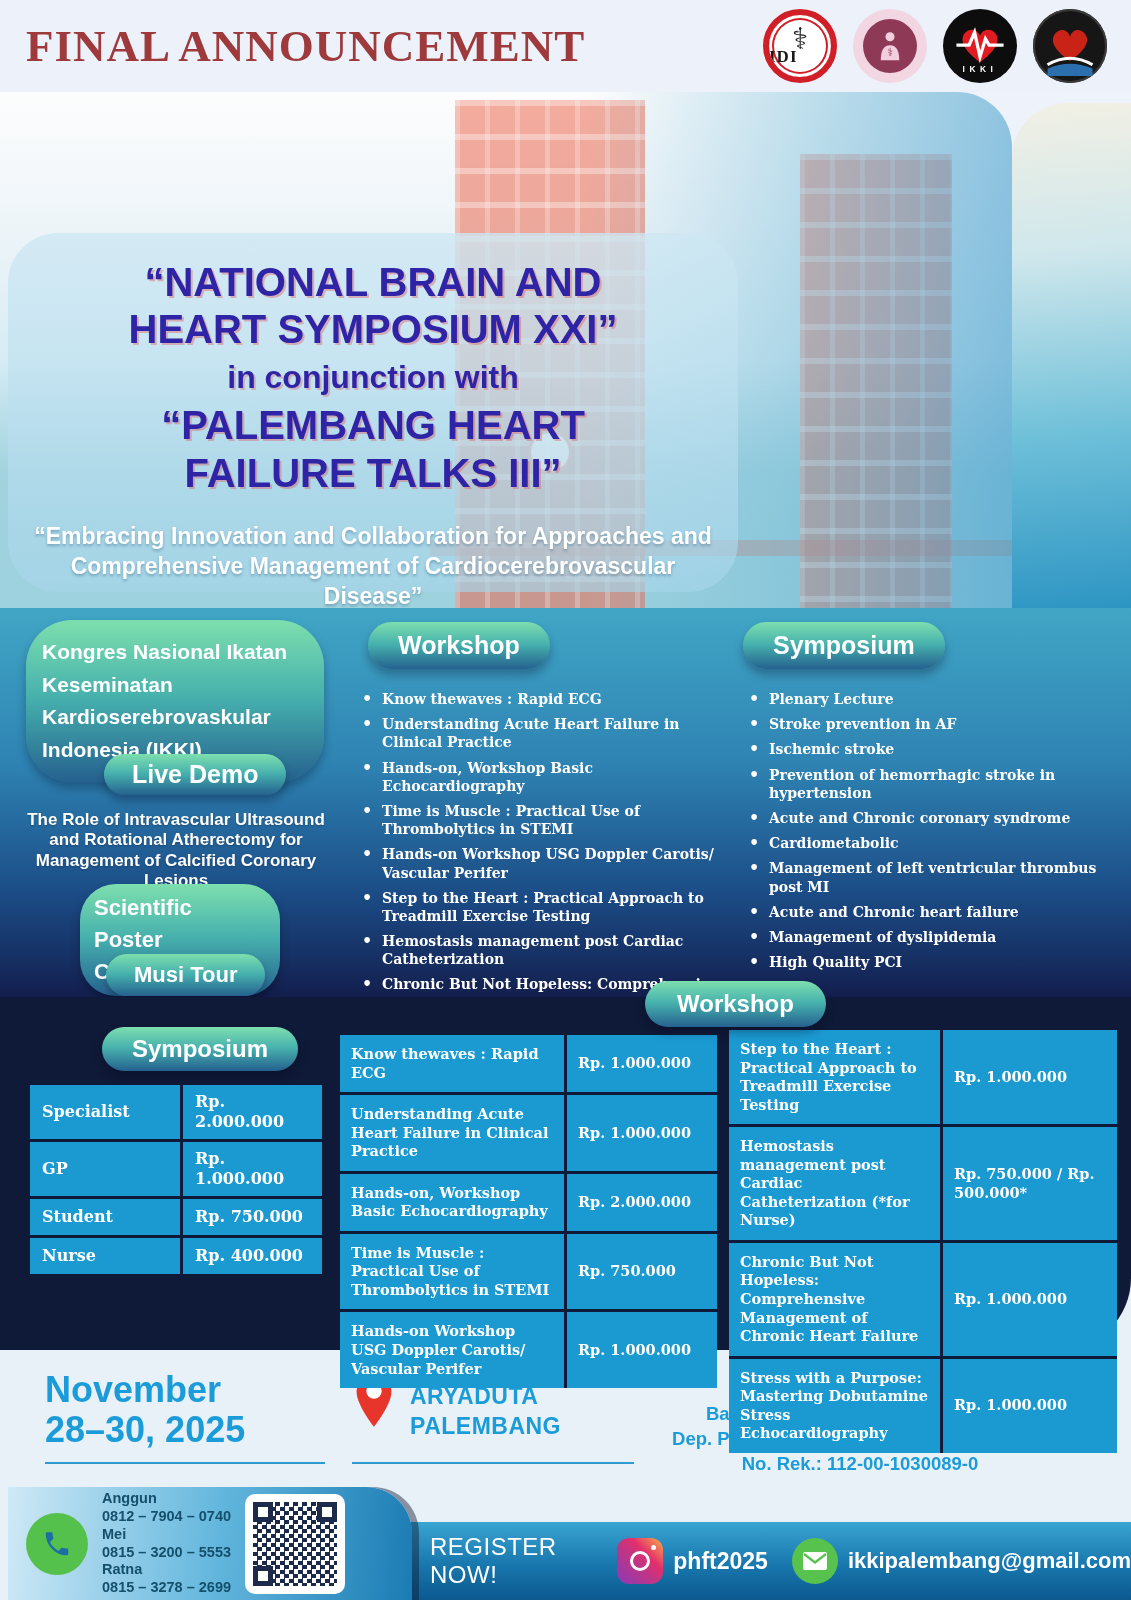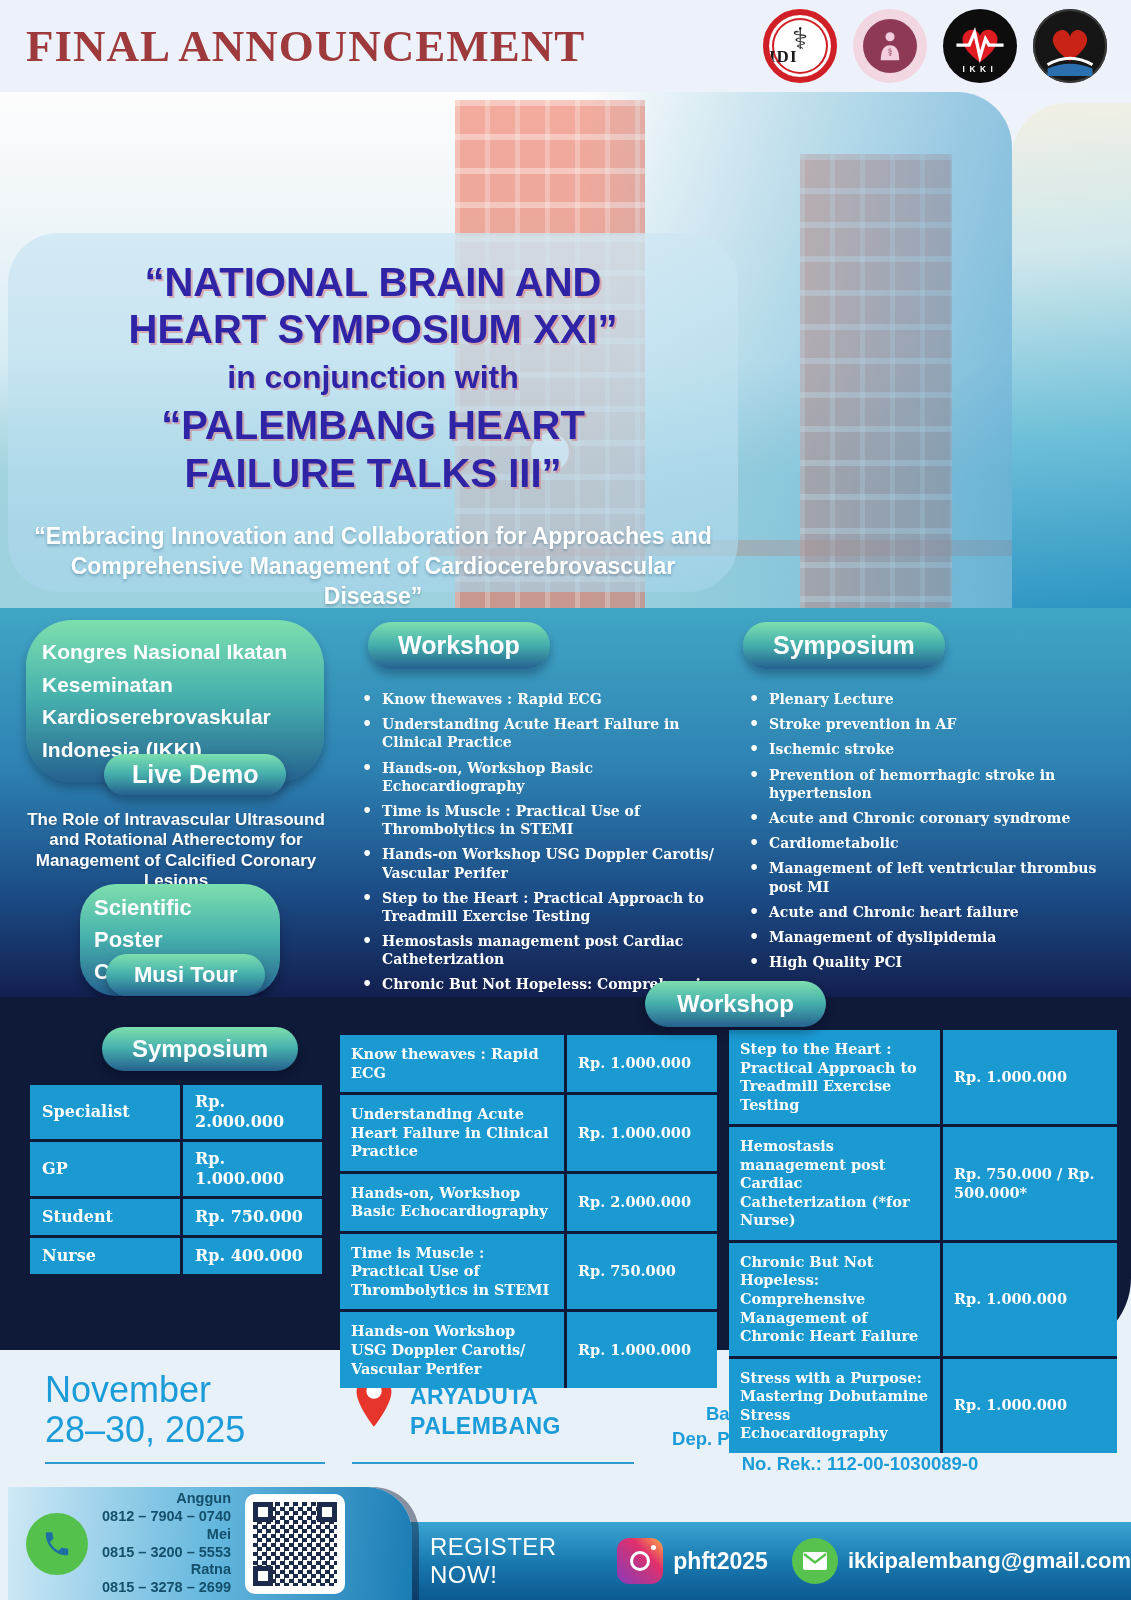--- a/index.html
+++ b/index.html
@@ -87,21 +87,21 @@
   .fee-grid .cell{background:#1b9ad2;color:#fff;font-family:"DejaVu Serif",serif;font-weight:bold;
         display:flex;align-items:center;}
   .grid-sym{left:30px;top:88px;width:292px;grid-template-columns:150px 139px;}
   .grid-sym .cell{font-size:16px;padding:7px 12px;min-height:36px;line-height:1.25;}
   .grid-w1{left:340px;top:38px;width:377px;grid-template-columns:224px 150px;}
   .grid-w2{left:729px;top:33px;width:388px;grid-template-columns:211px 174px;}
   .grid-w1 .cell,.grid-w2 .cell{font-size:14.5px;padding:10px 11px;line-height:1.28;}
 
   
   .footer{position:absolute;left:0;top:1350px;width:1131px;height:250px;background:#e8f1f8;}
-  .date-block{position:absolute;left:45px;top:20px;color:#1b9cd8;font-weight:normal;font-size:36px;line-height:1.1;}
+  .date-block{position:absolute;left:45px;top:20px;color:#1b9cd8;font-weight:bold;font-size:36px;line-height:1.1;}
   .rule{position:absolute;height:2px;background:#2d9bd0;top:112px;}
   .rule.r1{left:45px;width:280px;}
   .rule.r2{left:352px;width:282px;}
   .pin{position:absolute;left:352px;top:22px;}
   .venue-block{position:absolute;left:410px;top:32px;color:#1b9cd8;font-weight:bold;font-size:23px;line-height:1.3;letter-spacing:.5px;}
   .pay-head{position:absolute;left:630px;top:10px;width:460px;text-align:center;color:#172038;
         font-weight:bold;font-size:23px;letter-spacing:1px;}
   .pay-lines{position:absolute;left:610px;top:52px;width:500px;text-align:center;color:#1b9cd8;
         font-weight:bold;font-size:18.5px;line-height:1.35;}
   .register-bar{position:absolute;left:390px;top:172px;width:741px;height:78px;z-index:1;
@@ -114,21 +114,21 @@
         border-radius:50%;transform:translate(-50%,-50%);}
   .ig-icon .dot{position:absolute;right:7px;top:7px;width:5px;height:5px;border-radius:50%;background:#fff;}
   .handle{color:#fff;font-weight:bold;font-size:23px;margin-left:10px;}
   .mail-icon{width:46px;height:46px;border-radius:50%;background:#58c24e;margin-left:24px;flex:0 0 auto;
         display:flex;align-items:center;justify-content:center;}
   .email{color:#fff;font-weight:bold;font-size:22px;margin-left:10px;}
   .contacts-panel{position:absolute;left:8px;top:137px;width:404px;height:113px;z-index:2;
         border-top-right-radius:46px;
         background:linear-gradient(95deg,#cfe9f6 0%,#62b6dd 52%,#1b7cb4 100%);
         box-shadow:7px 0 0 rgba(16,27,56,.45);
-        display:flex;align-items:center;padding-left:18px;text-align:right;}
+        display:flex;align-items:center;padding-left:18px;}
   .phone-circle{width:62px;height:62px;border-radius:50%;background:#55c14d;flex:0 0 auto;
         display:flex;align-items:center;justify-content:center;}
   .contact-list{margin-left:14px;color:#14506b;font-weight:bold;font-size:14.5px;line-height:1.23;}
   .qr{margin-left:14px;width:100px;height:100px;background:#fff;border-radius:10px;padding:8px;position:relative;flex:0 0 auto;}
   .qr .mods{width:84px;height:84px;
         background:repeating-conic-gradient(#1c2b4a 0% 25%,#ffffff 0% 50%);background-size:9px 9px;}
   .finder{position:absolute;width:20px;height:20px;border:5px solid #1c2b4a;background:#fff;}
   .finder.tl{left:8px;top:8px;} .finder.tr{right:8px;top:8px;} .finder.bl{left:8px;bottom:8px;}
 </style>
 </head>

